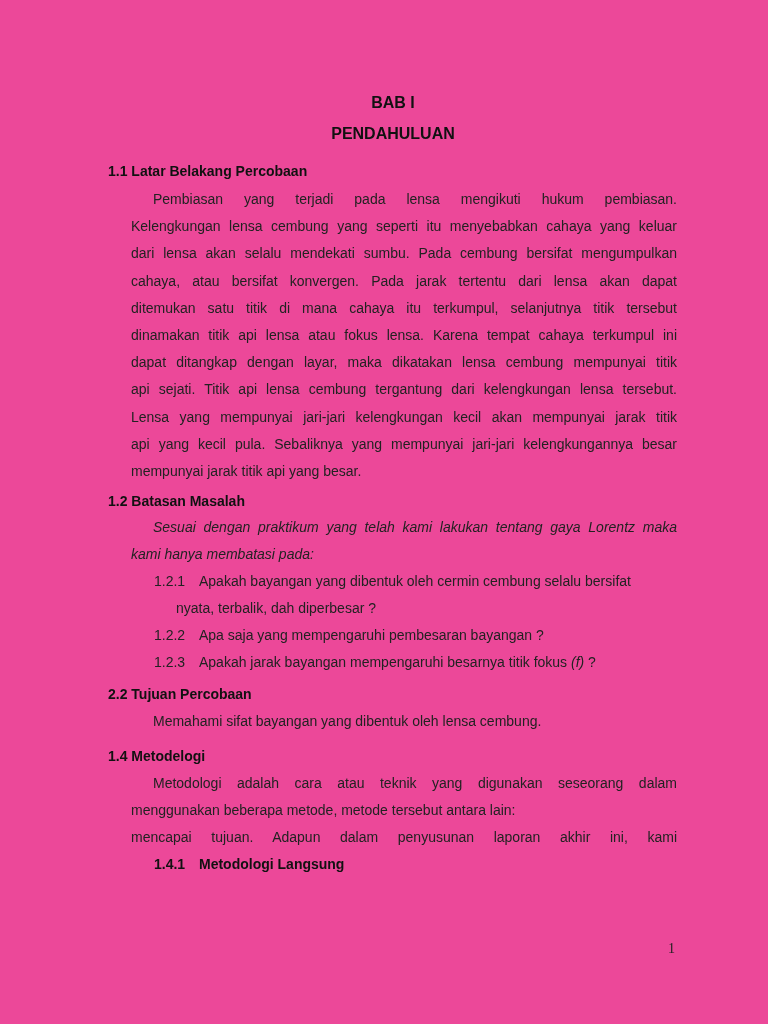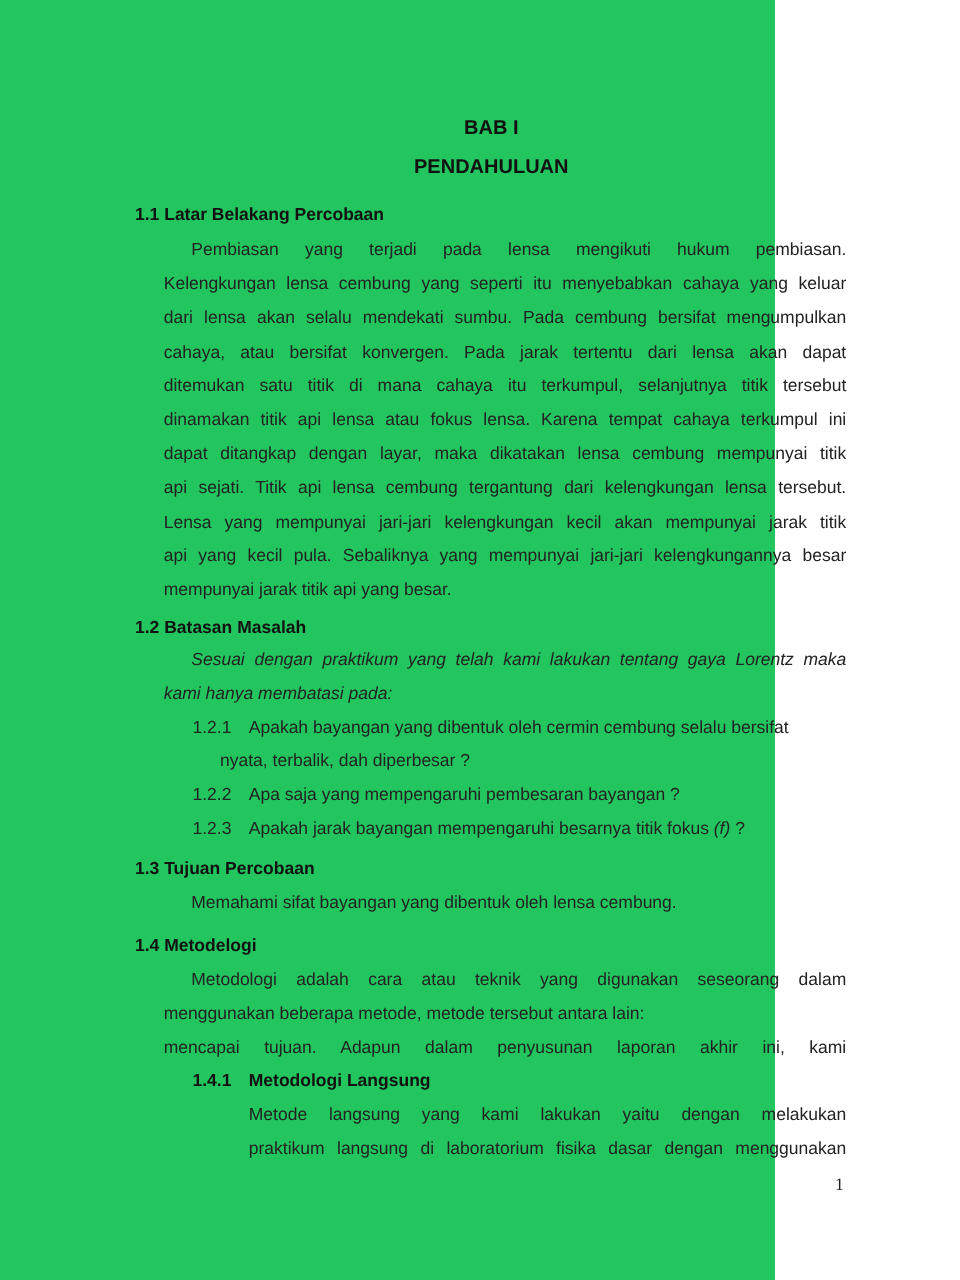--- a/index.html
+++ b/index.html
@@ -11,22 +11,22 @@
       width: 768px;
       height: 1024px;
       position: relative;
       overflow: hidden;
       font-family: "Liberation Sans", sans-serif;
       color: #1a1a1a;
     }
     .page {
       position: absolute;
       left: 0; top: 0;
-      width: 620px; height: 1024px;
-      background: #22c55e;
+      width: 768px; height: 1024px;
+      background: #ec4899;
     }
     .title {
       position: absolute;
       left: 108px;
       width: 570px;
       text-align: center;
       font-weight: bold;
       font-size: 16px;
       color: #111;
     }
@@ -124,34 +124,30 @@
     <span class="num">1.2.1</span><span>Apakah bayangan yang dibentuk oleh cermin cembung selalu bersifat</span>
     <span class="cont">nyata, terbalik, dah diperbesar ?</span>
   </div>
   <div class="list-item" style="top:622px;">
     <span class="num">1.2.2</span><span>Apa saja yang mempengaruhi pembesaran bayangan ?</span>
   </div>
   <div class="list-item" style="top:649px;">
     <span class="num">1.2.3</span><span>Apakah jarak bayangan mempengaruhi besarnya titik fokus </span><span class="ital">(f)</span><span> ?</span>
   </div>
 
-  <div class="heading" style="top:686px;">1.3 Tujuan Percobaan</div>
+  <div class="heading" style="top:686px;">2.2 Tujuan Percobaan</div>
   <div class="para" style="left:131px; top:708px; width:546px;">
     <span class="line indent last">Memahami sifat bayangan yang dibentuk oleh lensa cembung.</span>
   </div>
 
   <div class="heading" style="top:748px;">1.4 Metodelogi</div>
   <div class="para" style="left:131px; top:770px; width:546px;">
     <span class="line indent">Metodologi adalah cara atau teknik yang digunakan seseorang dalam</span>
     <span class="line last">menggunakan beberapa metode, metode tersebut antara lain:</span>
     <span class="line">mencapai tujuan. Adapun dalam penyusunan laporan akhir ini, kami</span>
   </div>
 
   <div class="subheading" style="top:856px;">
     <span class="num">1.4.1</span><span>Metodologi Langsung</span>
   </div>
-  <div class="para" style="left:199px; top:878px; width:478px;">
-    <span class="line">Metode langsung yang kami lakukan yaitu dengan melakukan</span>
-    <span class="line">praktikum langsung di laboratorium fisika dasar dengan menggunakan</span>
-  </div>
 
   <div class="page-number">1</div>
 </div>
 
 </body></html>

